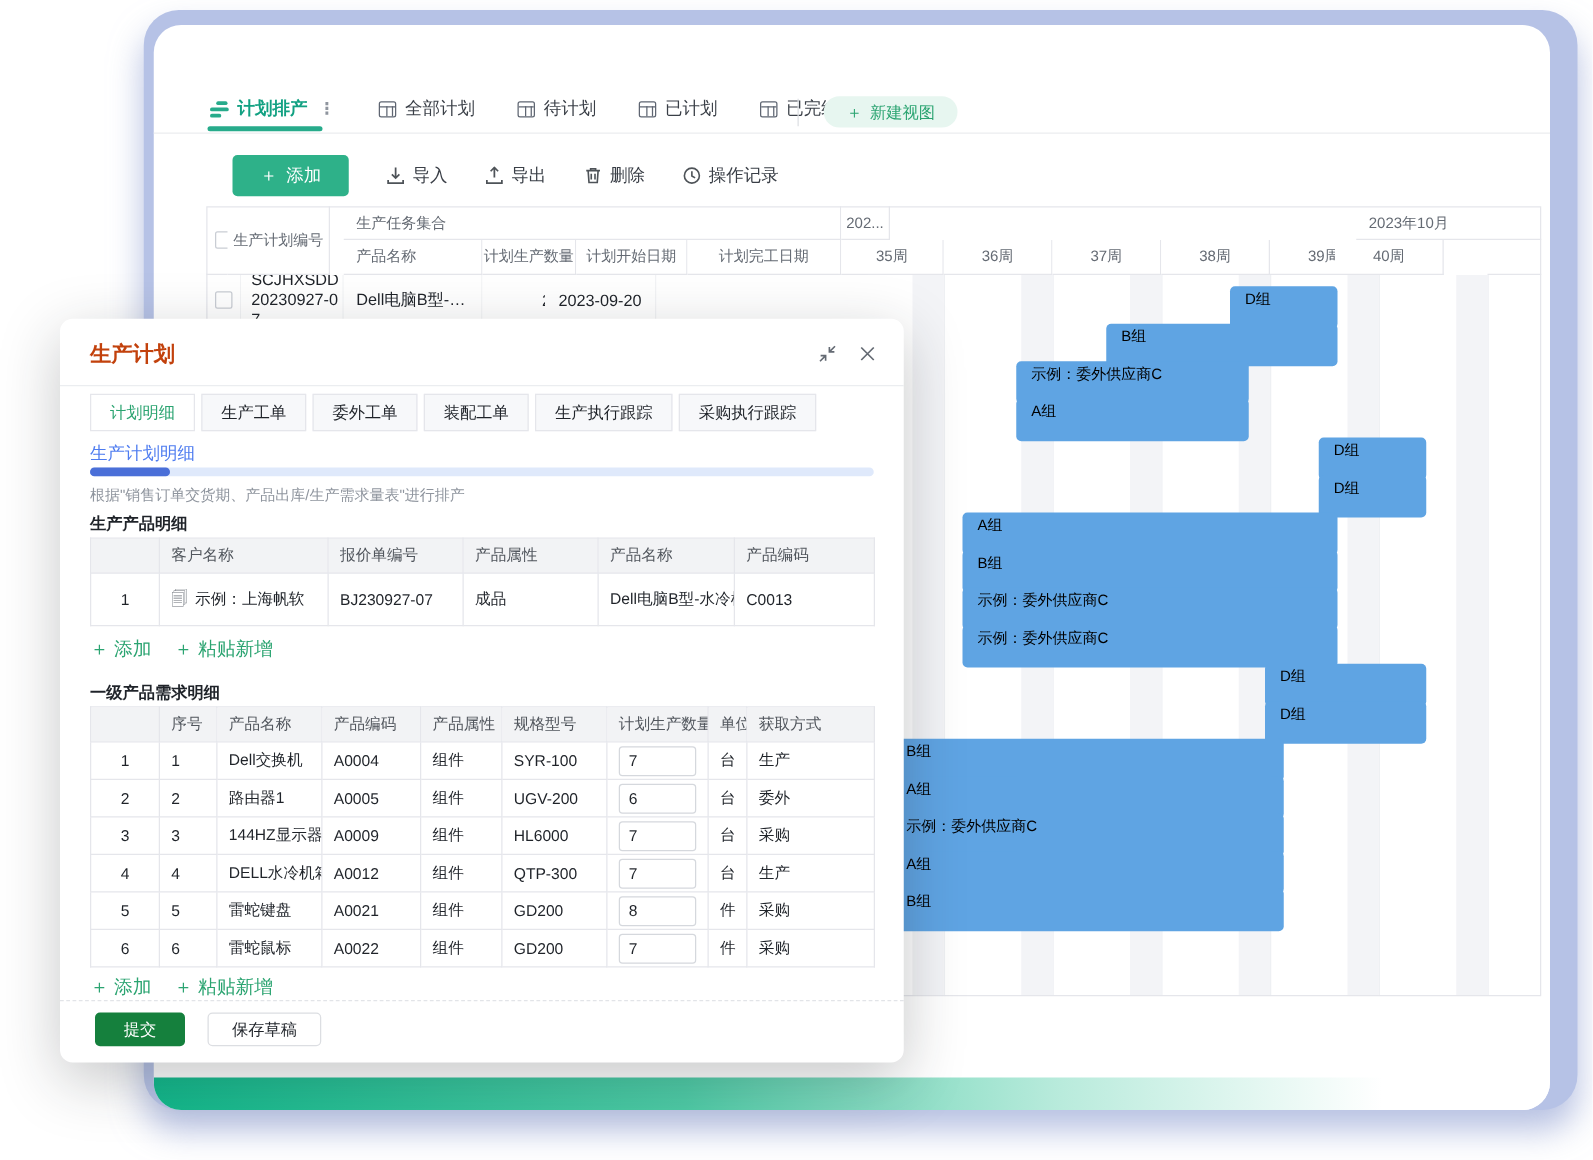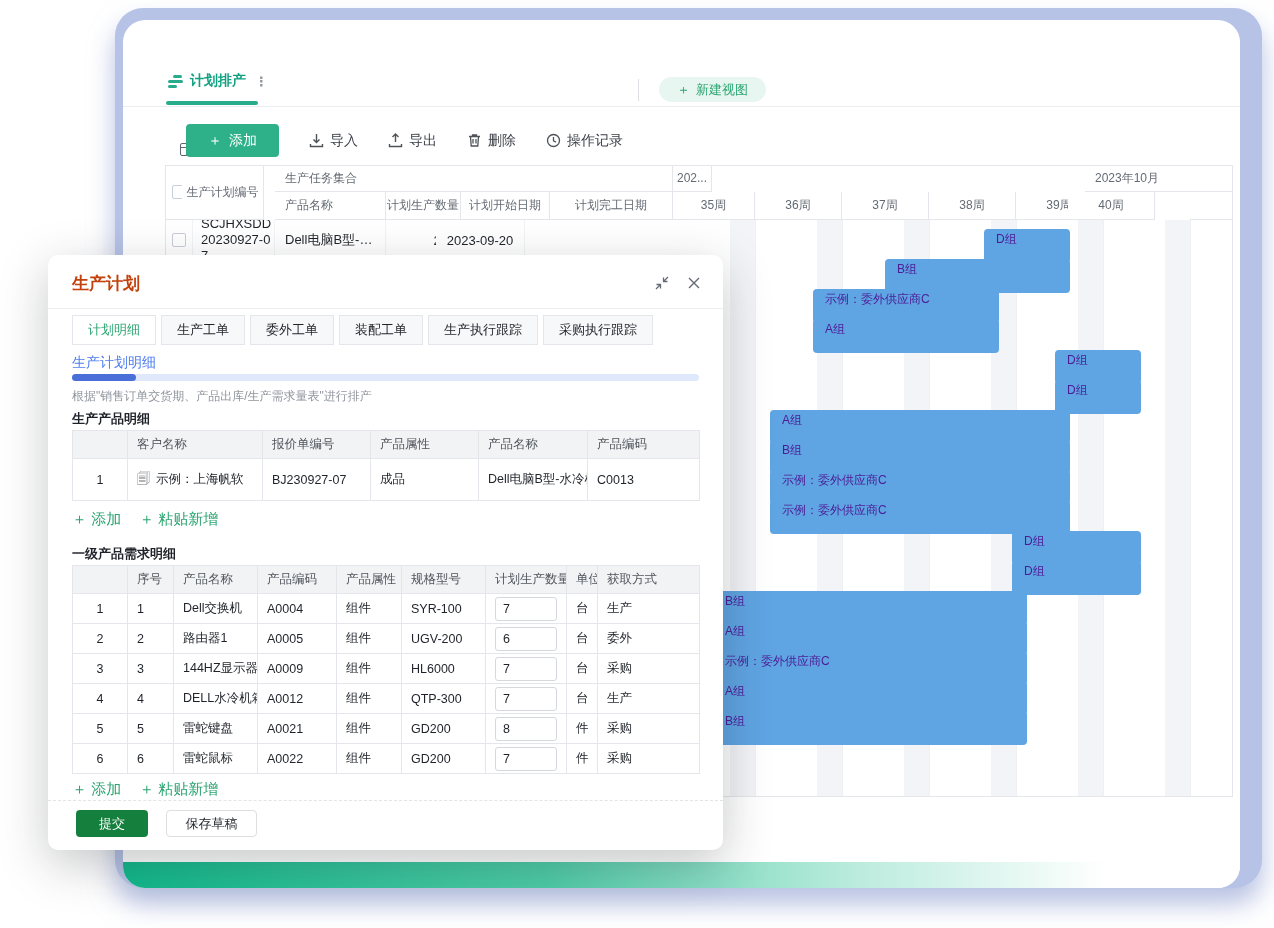--- a/index.html
+++ b/index.html
@@ -10,21 +10,21 @@
 
   
   .bg-card { left:115px; top:8px; width:1147px; height:880px; border-radius:28px;
     background:#b6c2e6; box-shadow:0 16px 26px rgba(144,160,210,.65); }
   .app-card { left:123px; top:20px; width:1117px; height:868px; border-radius:22px;
     background:#ffffff; overflow:hidden; }
   .teal-strip { position:absolute; left:0; bottom:0; width:100%; height:26px;
     background:linear-gradient(90deg,#12b88b 0%,#4ecbA6 38%,#b9ebdc 65%,#ffffff 88%); }
 
   
-  .viewbar { left:168px; top:72px; height:30px; display:flex; align-items:center; gap:50px;flex-direction:column; }
+  .viewbar { left:168px; top:72px; height:30px; display:flex; align-items:center; gap:34px; }
   .vtab { display:flex; align-items:center; gap:7px; font-size:14px; color:#3a3f47; cursor:pointer; white-space:nowrap; }
   .vtab.active { color:#12a182; font-weight:bold; }
   .vtab .dots { color:#8f959e; font-size:13px; letter-spacing:1px; margin-left:2px; }
   .underline { left:166px; top:101px; width:92px; height:4px; border-radius:2px; background:#27ab8b; }
   .viewbar-border { left:123px; top:106px; width:1117px; height:1px; background:#ebedf0; }
   .vt-divider { left:638px; top:79px; width:1px; height:22px; background:#dde0e4; }
   .newview-pill { left:659px; top:77px; height:25px; padding:0 18px; border-radius:13px;
     background:#e7f6f0; color:#2ba471; font-size:13px; display:flex; align-items:center; gap:6px; }
 
   .gantt-ic { display:inline-flex; flex-direction:column; gap:2px; width:15px; }
@@ -51,21 +51,21 @@
   .hc.center { justify-content:center; }
   .hc.pad { padding-left:10px; }
   .dc { position:absolute; font-size:13px; color:#1f2329; display:flex; align-items:center; background:#fff; border-right:1px solid #f2f3f5;}
   .chk { width:14px; height:14px; border:1px solid #c9cdd4; border-radius:2px; background:#fff; }
 
   
   .gantt-body { left:673px; top:220px; width:560px; height:577px; overflow:hidden; background:#fff; }
   .wkend { position:absolute; top:0; height:577px; width:25px; background:#f3f4f7; }
   .wline { position:absolute; top:0; height:577px; width:1px; background:#eef0f3; }
   .bar { position:absolute; height:34px; border-radius:4px; background:#5fa4e3;
-    font-size:12px; color:#4c1d95; line-height:21px; padding-left:12px;
+    font-size:12px; color:#000000; line-height:21px; padding-left:12px;
     white-space:nowrap; overflow:hidden; }
 
   
   .modal { left:48px; top:255px; width:675px; height:595px; background:#fff; border-radius:10px;
     box-shadow:0 14px 48px rgba(31,35,41,.25); }
   .m-title { left:24px; top:17px; font-size:17px; font-weight:bold; color:#c2410c; }
   .m-icons { right:22px; top:21px; display:flex; gap:18px; color:#646a73; }
   .m-hborder { left:0; top:53px; width:675px; height:1px; background:#ebedf0; }
   .m-tabs { left:24px; top:60px; display:flex; }
   .m-tab { height:30px; padding:0 15px; display:flex; align-items:center; font-size:13px;

